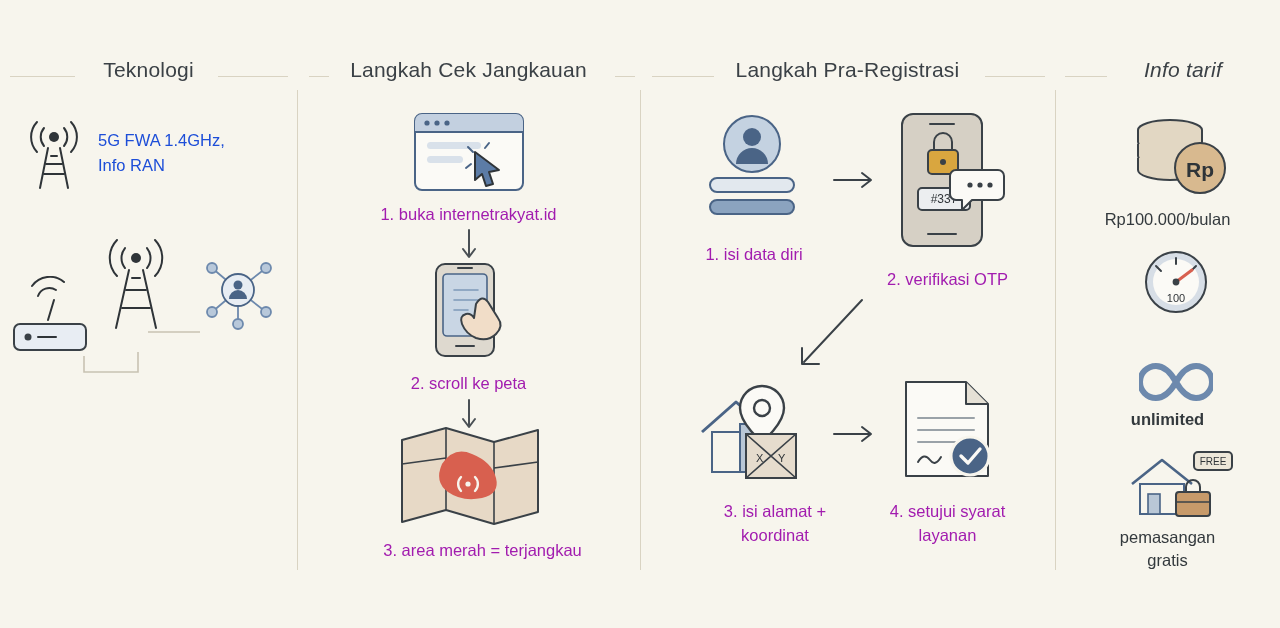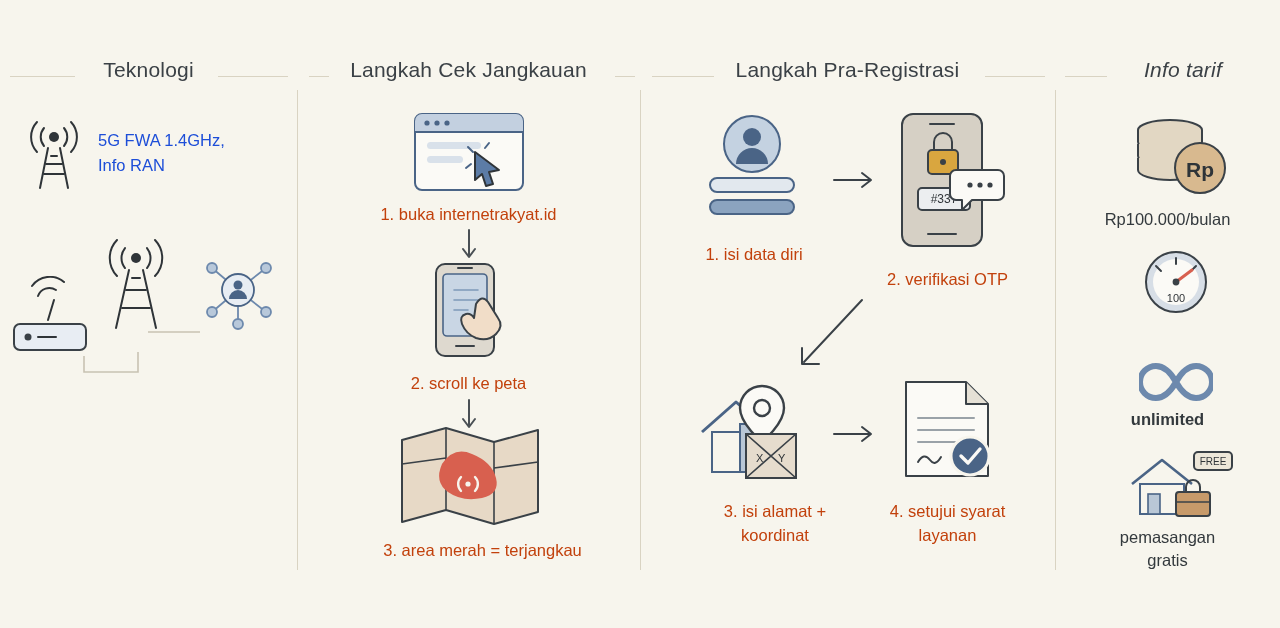--- a/index.html
+++ b/index.html
@@ -46,21 +46,21 @@
     top: 76px;
     height: 1px;
     background: #d9d3c2;
   }
   
   .cap {
     position: absolute;
     text-align: center;
     font-size: 16.5px;
     line-height: 1.45;
-    color: #c2410c;
+    color: #a21caf;
   }
   .arrow-down {
     position: absolute;
     color: #4a5055;
   }
   
   #c1 { left: 0; width: 297px; }
   .tech-text {
     position: absolute;
     left: 98px;

